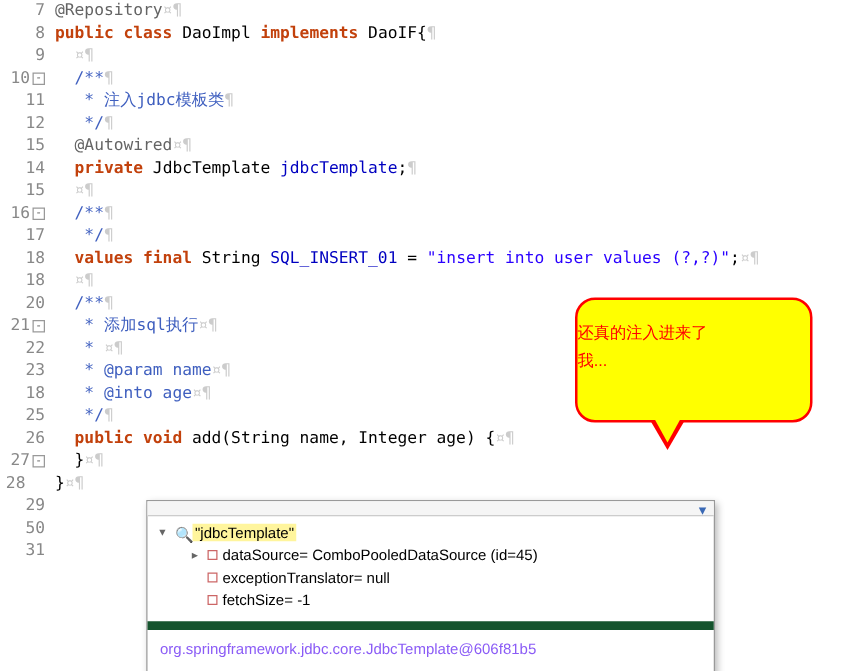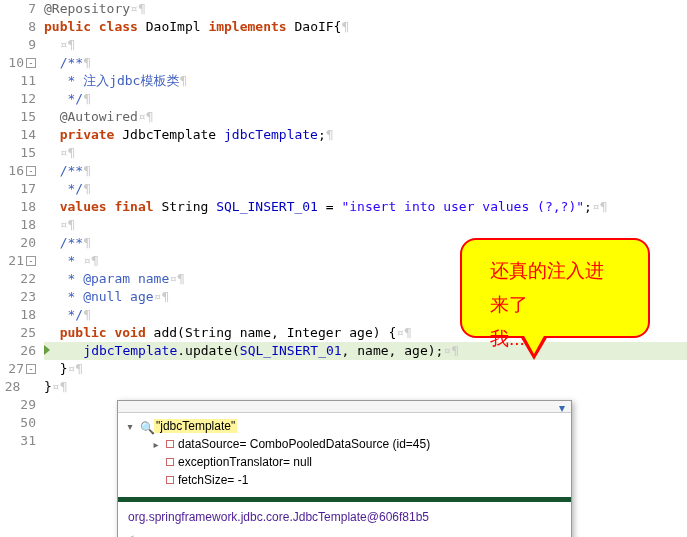--- a/index.html
+++ b/index.html
@@ -10,34 +10,34 @@
 .fold{display:inline-block;width:10px;height:10px;border:1px solid #999;line-height:8px;font-size:9px;text-align:center;color:#666;cursor:pointer}
 .code{flex:1;padding-left:4px}
 .line{height:18px;line-height:18px;white-space:pre}
 .line.hl{background:#e4f0d8}
 .kw{color:#c2410c;font-weight:bold}
 .ann{color:#646464}
 .cm{color:#3f5fbf}
 .str{color:#2a00ff}
 .fld{color:#0000c0}
 .ws{color:#ccc}
-.callout{position:absolute;top:238px;left:460px;width:190px;height:100px;background:#ffff00;border:2px solid #ff0000;border-radius:16px;padding:14px 28px;color:#ff0000;font-family:Liberation Sans, sans-serif;font-size:19px;line-height:1.8}
+.callout{position:absolute;top:238px;left:460px;width:190px;height:100px;background:#ffff00;border:2px solid #ff0000;border-radius:16px;padding:14px 0;color:#ff0000;font-family:Liberation Sans, sans-serif;font-size:13px;line-height:1.8}
 .callout-tail{position:absolute;top:336px;left:520px;width:0;height:0;border-left:14px solid transparent;border-right:14px solid transparent;border-top:24px solid #ff0000}
 .callout-tail::after{content:"";position:absolute;top:-26px;left:-11px;width:0;height:0;border-left:11px solid transparent;border-right:11px solid transparent;border-top:20px solid #ffff00}
 .popup{position:absolute;top:400px;left:117px;width:455px;background:#fff;border:1px solid #999;box-shadow:2px 2px 6px rgba(0,0,0,.3);font-family:Arial,sans-serif;font-size:12px}
 .popup-top{height:12px;background:#f5f5f5;border-bottom:1px solid #ccc;position:relative}
 .popup-arrow{position:absolute;right:6px;top:0;color:#3a69b5;font-size:12px}
 .popup-tree{padding:4px 6px 8px 6px}
 .tree-row{display:flex;align-items:center;height:18px;gap:4px}
 .tree-toggle{width:12px;text-align:center;color:#666;font-size:10px}
 .tree-icon{width:10px;height:10px;display:inline-block}
 .tree-icon.search{color:#555}
 .sq{width:8px;height:8px;border:1px solid #c66;display:inline-block}
 .tree-hl{background:#fff59d;padding:0 2px}
-.popup-footer{border-top:5px solid #14532d;padding:8px 10px;color:#4c1d95}
+.popup-footer{border-top:7px solid #14532d;padding:8px 10px;color:#8b5cf6}
 .scroll-hint{color:#aaa;font-size:11px;padding:0 10px 4px}
 .arrow-icon{display:inline-block;width:0;height:0;border-top:5px solid transparent;border-bottom:5px solid transparent;border-left:6px solid #6b9e3f;margin-right:2px}
 </style>
 </head>
 <body>
 
 <div class="editor">
   <div class="gutter">
     <div class="ln">7</div>
     <div class="ln">8</div>
@@ -73,26 +73,26 @@
     <div class="line"><span class="cm">   * 注入jdbc模板类</span><span class="ws">¶</span></div>
     <div class="line"><span class="cm">   */</span><span class="ws">¶</span></div>
     <div class="line"><span class="ann">  @Autowired</span><span class="ws">¤¶</span></div>
     <div class="line"><span class="kw">  private</span><span> JdbcTemplate </span><span class="fld">jdbcTemplate</span><span>;</span><span class="ws">¶</span></div>
     <div class="line"><span class="ws">  ¤¶</span></div>
     <div class="line"><span class="cm">  /**</span><span class="ws">¶</span></div>
     <div class="line"><span class="cm">   */</span><span class="ws">¶</span></div>
     <div class="line"><span class="kw">  values final</span><span> String </span><span class="fld">SQL_INSERT_01</span><span> = </span><span class="str">"insert into user values (?,?)"</span><span>;</span><span class="ws">¤¶</span></div>
     <div class="line"><span class="ws">  ¤¶</span></div>
     <div class="line"><span class="cm">  /**</span><span class="ws">¶</span></div>
+    <div class="line"><span class="cm">   * 添加sql执行</span><span class="ws">¤¶</span></div>
     <div class="line"><span class="cm">   * </span><span class="ws">¤¶</span></div>
     <div class="line"><span class="cm">   * @param name</span><span class="ws">¤¶</span></div>
-    <div class="line"><span class="cm">   * @null age</span><span class="ws">¤¶</span></div>
+    <div class="line"><span class="cm">   * @into age</span><span class="ws">¤¶</span></div>
     <div class="line"><span class="cm">   */</span><span class="ws">¶</span></div>
     <div class="line"><span class="kw">  public void</span><span> add(String name, Integer age) {</span><span class="ws">¤¶</span></div>
-    <div class="line hl"><span class="arrow-icon"></span><span class="fld">    jdbcTemplate</span><span>.update(</span><span class="fld">SQL_INSERT_01</span><span>, name, age);</span><span class="ws">¤¶</span></div>
     <div class="line"><span>  }</span><span class="ws">¤¶</span></div>
     <div class="line"><span>}</span><span class="ws">¤¶</span></div>
     <div class="line"><span></span></div>
   </div>
 </div>
 
 <div class="callout">
   <div>还真的注入进来了</div>
   <div>我...</div>
 </div>

